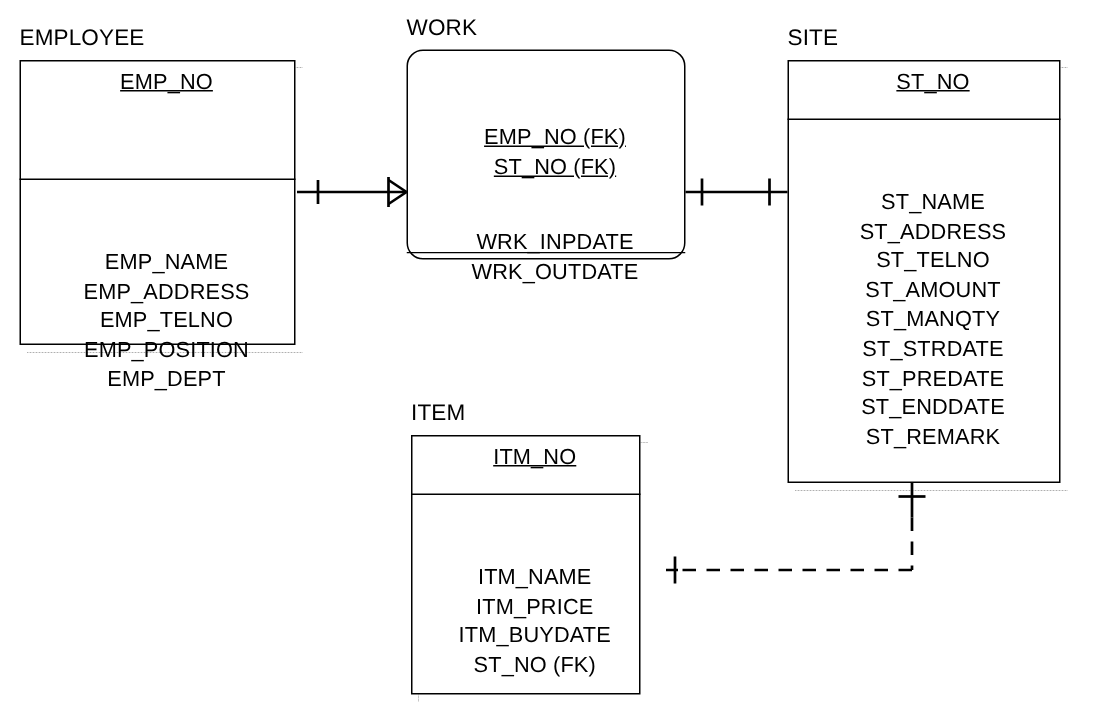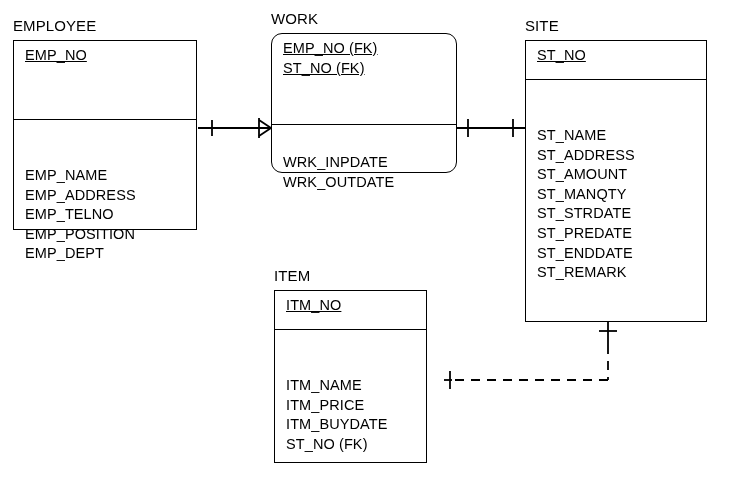--- a/index.html
+++ b/index.html
@@ -18,20 +18,21 @@
     width: 733px;
     height: 479px;
     background: #ffffff;
     overflow: hidden;
   }
 
   
   .entity {
     position: absolute;
     box-sizing: border-box;
+    text-align: center;
   }
 
   .entity-title {
     position: absolute;
     left: 0;
     top: -22px;
     font-size: 15px;
     line-height: 16px;
     color: #000000;
     white-space: nowrap;
@@ -134,40 +135,41 @@
       <div class="field">EMP_TELNO</div>
       <div class="field">EMP_POSITION</div>
       <div class="field">EMP_DEPT</div>
     </div>
   </div>
 
   <div class="entity" id="ent-work" style="left: 271px; top: 33px; width: 186px; height: 140px;">
     <div class="entity-shadow rounded"></div>
     <div class="entity-box rounded"></div>
     <div class="entity-title">WORK</div>
-    <div class="key-section rounded-top" id="key-work" style="height: 92px;">
+    <div class="key-section rounded-top" id="key-work" style="height: 92px; margin-top: 44px;">
       <div class="field">EMP_NO (FK)</div>
       <div class="field">ST_NO (FK)</div>
     </div>
     <div class="attr-section" id="attr-work" style="top: 74px; height: 66px;">
       <div class="field">WRK_INPDATE</div>
       <div class="field">WRK_OUTDATE</div>
     </div>
   </div>
 
   <div class="entity" id="ent-site" style="left: 525px; top: 40px; width: 182px; height: 282px; padding-left: 44px;">
     <div class="entity-shadow"></div>
     <div class="entity-box"></div>
     <div class="entity-title">SITE</div>
     <div class="key-section" id="key-site" style="height: 40px;">
       <div class="field">ST_NO</div>
     </div>
     <div class="attr-section" id="attr-site" style="top: 40px; height: 242px;">
       <div class="field">ST_NAME</div>
       <div class="field">ST_ADDRESS</div>
+      <div class="field">ST_TELNO</div>
       <div class="field">ST_AMOUNT</div>
       <div class="field">ST_MANQTY</div>
       <div class="field">ST_STRDATE</div>
       <div class="field">ST_PREDATE</div>
       <div class="field">ST_ENDDATE</div>
       <div class="field">ST_REMARK</div>
     </div>
   </div>
 
   <div class="entity" id="ent-item" style="left: 274px; top: 290px; width: 153px; height: 173px;">

